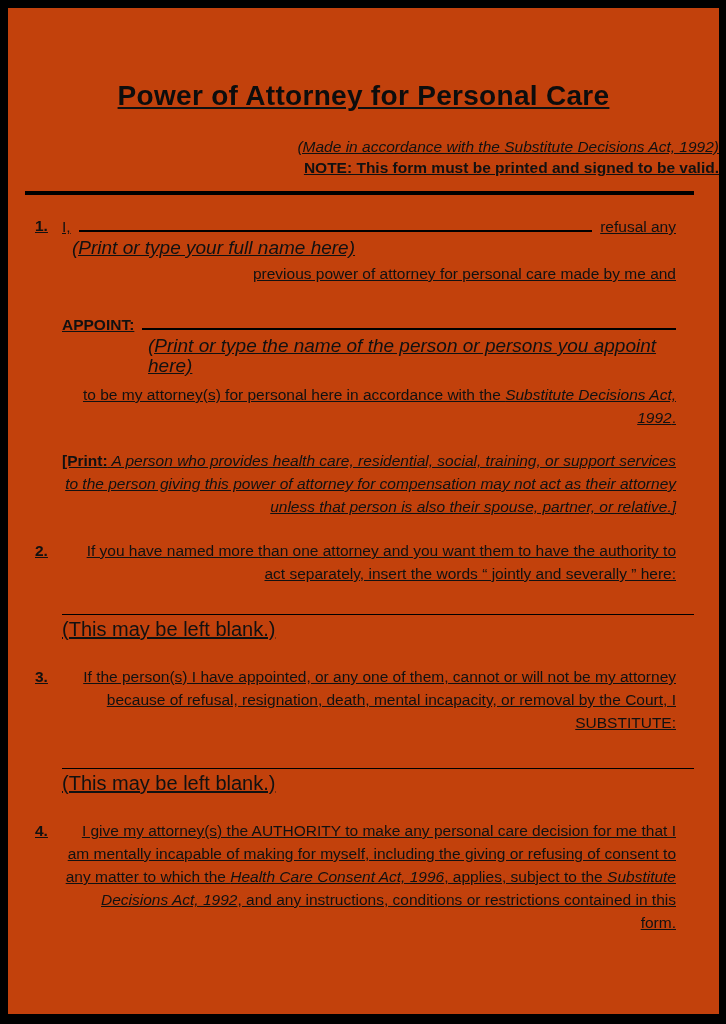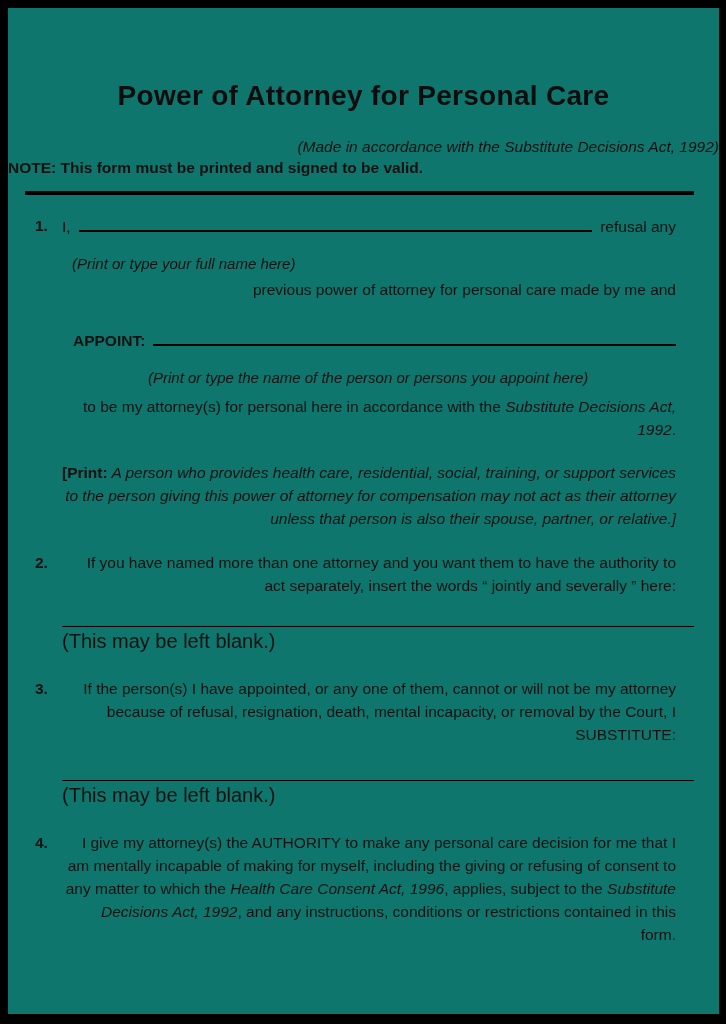--- a/index.html
+++ b/index.html
@@ -7,23 +7,24 @@
   body { font-family: "Liberation Sans", "DejaVu Sans", sans-serif; }
 
   .frame {
     width: 726px; height: 1024px;
     background: #000;
     padding: 8px 7px 10px 8px;
     margin: 0 auto;
   }
   .page {
     width: 100%; height: 100%;
-    background: #0f766e;
+    background: #c2410c;
     color: #111;
     overflow: hidden;
+    text-decoration: underline;
   }
   .content {
     padding: 0 43px 0 27px;
   }
 
   .title {
     margin-top: 72px;
     text-align: center;
     font-size: 28px;
     font-weight: bold;
@@ -31,21 +32,21 @@
     color: #0d0d0d;
   }
   .subtitle {
     margin-top: 24px;
     text-align: right;
     font-size: 15.5px;
     font-style: italic;
     line-height: 21px;
   }
   .note-line {
-    text-align: left;
+    text-align: right;
     font-size: 15.5px;
     font-weight: bold;
     line-height: 21px;
   }
   .header-rule {
     border: none;
     border-top: 4px solid #000;
     margin: 13px 25px 0 17px;
   }
 
@@ -63,43 +64,43 @@
   .fill-line {
     flex: 1;
     border-bottom: 2px solid #000;
     height: 18px;
     margin: 0 8px;
   }
   .fill-line.no-tail { margin-right: 0; }
 
   .hint {
     font-style: italic;
-    font-size: 15px;
+    font-size: 19px;
     line-height: 20px;
-    margin-top: 16px;
+    margin-top: 0;
   }
   .blank-line {
     border-bottom: 1.5px solid #000;
     height: 0;
     margin-left: 27px;
     margin-right: -18px;
   }
   .blank-hint {
     font-size: 20px;
     line-height: 22px;
     margin-left: 27px;
     margin-top: 3px;
   }
 
   .it { font-style: italic; }
   .b  { font-weight: bold; }
 
   .mt-item1   { margin-top: 19px; }
   .mt-prev    { margin-top: 4px; }
-  .mt-appoint { margin-top: 27px; margin-left: 11px; }
+  .mt-appoint { margin-top: 27px; }
   .mt-tobe    { margin-top: 7px; }
   .mt-note    { margin-top: 20px; }
   .mt-item2   { margin-top: 21px; }
   .mt-blank2  { margin-top: 29px; }
   .mt-item3   { margin-top: 25px; }
   .mt-blank3  { margin-top: 34px; }
   .mt-toact   { margin-top: 5px; }
   .mt-item4   { margin-top: 25px; }
 </style>
 </head>

